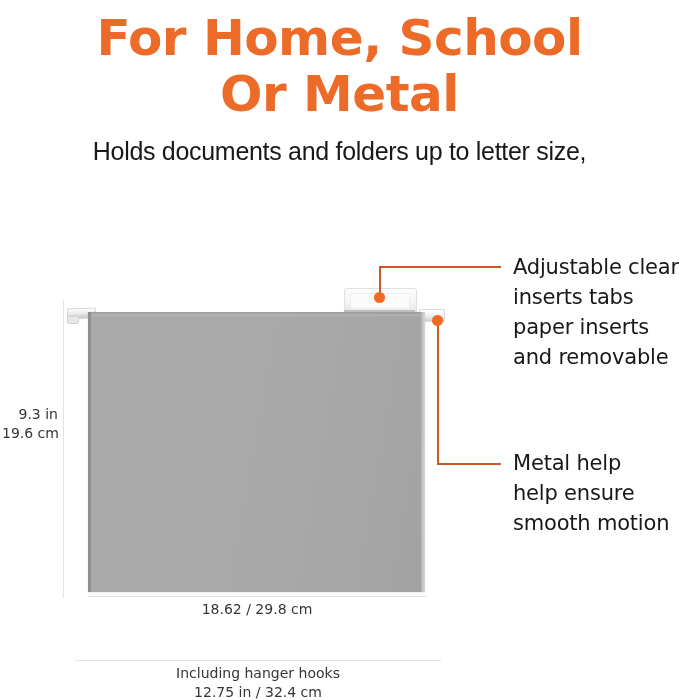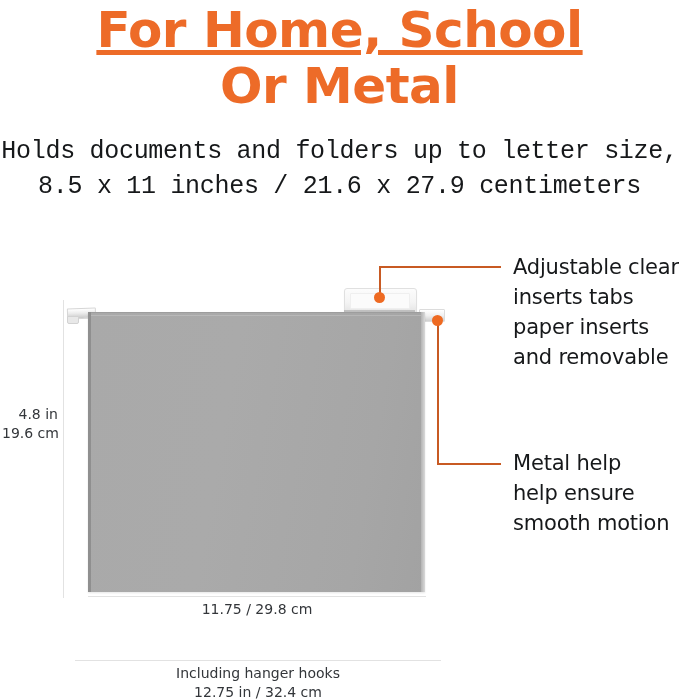--- a/index.html
+++ b/index.html
@@ -28,31 +28,31 @@
     font-family: "DejaVu Sans", sans-serif;
     font-weight: bold;
     font-size: 50px;
     line-height: 56px;
     letter-spacing: -0.5px;
   }
   #headline .hl-line {
     display: block;
     white-space: nowrap;
   }
-  #headline .hl1 { padding-top: 2px; text-decoration: underline; }
+  #headline .hl1 { padding-top: 10px; }
 
   
   #subhead {
     position: absolute;
     left: 0;
     top: 134px;
     width: 679px;
     text-align: center;
     color: #16181a;
-    font-family: Liberation Mono, monospace;
+    font-family: Liberation Sans, sans-serif;
     font-size: 25px;
     line-height: 35px;
     letter-spacing: -0.3px;
   }
   #subhead .sub-line { display: block; white-space: nowrap; }
 
   
   #product-figure {
     position: absolute;
     left: 0;
@@ -240,21 +240,20 @@
 </head>
 <body>
 
 <div id="headline">
   <span class="hl-line hl1">For Home, School</span>
   <span class="hl-line hl2">Or Metal</span>
 </div>
 
 <div id="subhead">
   <span class="sub-line">Holds documents and folders up to letter size,</span>
-  <span class="sub-line">8.5 x 11 inches / 21.6 x 27.9 centimeters</span>
 </div>
 
 <div id="product-figure">
 
   <div class="guide" id="guide-left-vert"></div>
   <div class="guide" id="guide-bottom-1"></div>
   <div class="guide" id="guide-bottom-2"></div>
 
   <div id="plastic-tab"></div>
   <div id="plastic-tab-insert"></div>
@@ -283,26 +282,26 @@
     <span class="ct-line">and removable</span>
   </div>
 
   <div class="callout-text" id="callout2-text">
     <span class="ct-line">Metal help</span>
     <span class="ct-line">help ensure</span>
     <span class="ct-line">smooth motion</span>
   </div>
 
   <div class="dim-label" id="dim-height">
-    <span class="dl-line">4.8 in</span>
+    <span class="dl-line">9.3 in</span>
     <span class="dl-line">19.6 cm</span>
   </div>
 
   <div class="dim-label" id="dim-folder">
-    <span class="dl-line">11.75 / 29.8 cm</span>
+    <span class="dl-line">18.62 / 29.8 cm</span>
   </div>
 
   <div class="dim-label" id="dim-hooks">
     <span class="dl-line">Including hanger hooks</span>
     <span class="dl-line">12.75 in / 32.4 cm</span>
   </div>
 
 </div>
 
 </body></html>

